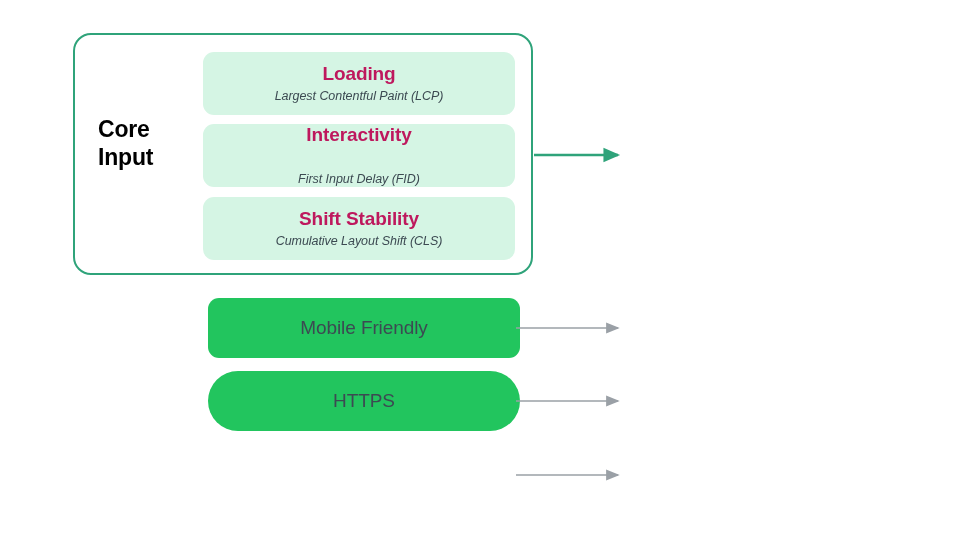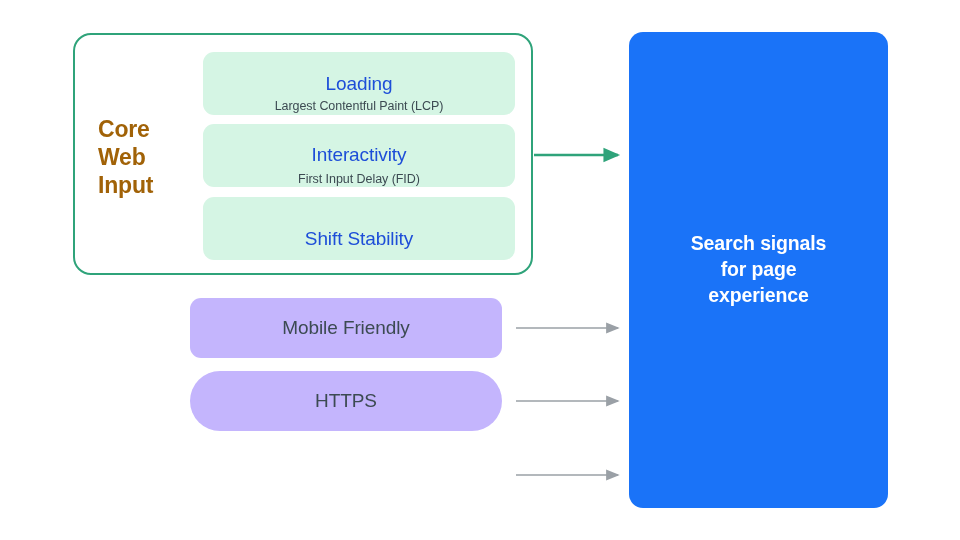--- a/index.html
+++ b/index.html
@@ -31,21 +31,21 @@
     border: 2px solid #2FA37A;
     border-radius: 18px;
     background: transparent;
   }
 
   .cwv-label {
     position: absolute;
     left: 98px;
     top: 115px;
     width: 96px;
-    color: #a16207;
+    color: #000000;
     font-size: 23px;
     font-weight: 700;
     line-height: 1.22;
     text-align: left;
     letter-spacing: -0.2px;
   }
 
   
   .metric-card {
     position: absolute;
@@ -57,43 +57,43 @@
     display: flex;
     flex-direction: column;
     align-items: center;
     justify-content: center;
   }
   .metric-card.m0 { top: 52px; }
   .metric-card.m1 { top: 124px; justify-content: space-between; }
   .metric-card.m2 { top: 197px; }
 
   .metric-title {
-    color: #1d4ed8;
+    color: #be185d;
     font-size: 19px;
-    font-weight: 400;
+    font-weight: 700;
     line-height: 1.15;
     letter-spacing: -0.1px;
-    margin-top: 20px;
   }
   .metric-sub {
     color: #3C4A52;
     font-size: 12.5px;
     font-weight: 400;
     line-height: 1.3;
     margin-top: 3px;
     letter-spacing: -0.05px;
+    font-style: italic;
   }
 
   
   .signal-card {
     position: absolute;
-    left: 190px;
+    left: 208px;
     width: 312px;
     height: 60px;
-    background: #c4b5fd;
+    background: #22c55e;
     border-radius: 11px;
     display: flex;
     align-items: center;
     justify-content: center;
   }
   .signal-card.s0 { top: 298px; }
   .signal-card.s1 { top: 371px; border-radius: 30px; }
   .signal-card.s2 { top: 445px; }
 
   .signal-label {
@@ -138,52 +138,47 @@
 </style>
 </head>
 <body>
 
 <div id="canvas">
 
   <div class="cwv-container"></div>
 
   <div class="cwv-label">
     <div>Core</div>
-    <div>Web</div>
     <div>Input</div>
   </div>
 
   <div class="metric-card m0">
     <div class="metric-title">Loading</div>
     <div class="metric-sub">Largest Contentful Paint (LCP)</div>
   </div>
 
   <div class="metric-card m1">
     <div class="metric-title">Interactivity</div>
     <div class="metric-sub">First Input Delay (FID)</div>
   </div>
 
   <div class="metric-card m2">
     <div class="metric-title">Shift Stability</div>
+    <div class="metric-sub">Cumulative Layout Shift (CLS)</div>
   </div>
 
   <div class="signal-card s0">
     <div class="signal-label">Mobile Friendly</div>
   </div>
 
   <div class="signal-card s1">
     <div class="signal-label">HTTPS</div>
   </div>
 
 
-  <div class="dest-box">
-    <div class="dest-text">Search signals
-for page
-experience</div>
-  </div>
 
   <svg class="connectors" width="960" height="540" viewBox="0 0 960 540" xmlns="http://www.w3.org/2000/svg">
     <defs>
       <marker id="arrow-green" markerWidth="7" markerHeight="7" refX="5.6" refY="3" orient="auto" markerUnits="strokeWidth">
         <path d="M0,0.2 L6.4,3 L0,5.8 Z" fill="#2FA37A"></path>
       </marker>
       <marker id="arrow-gray" markerWidth="9" markerHeight="9" refX="7" refY="3.6" orient="auto" markerUnits="strokeWidth">
         <path d="M0,0.4 L8,3.6 L0,6.8 Z" fill="#9AA0A6"></path>
       </marker>
     </defs>

